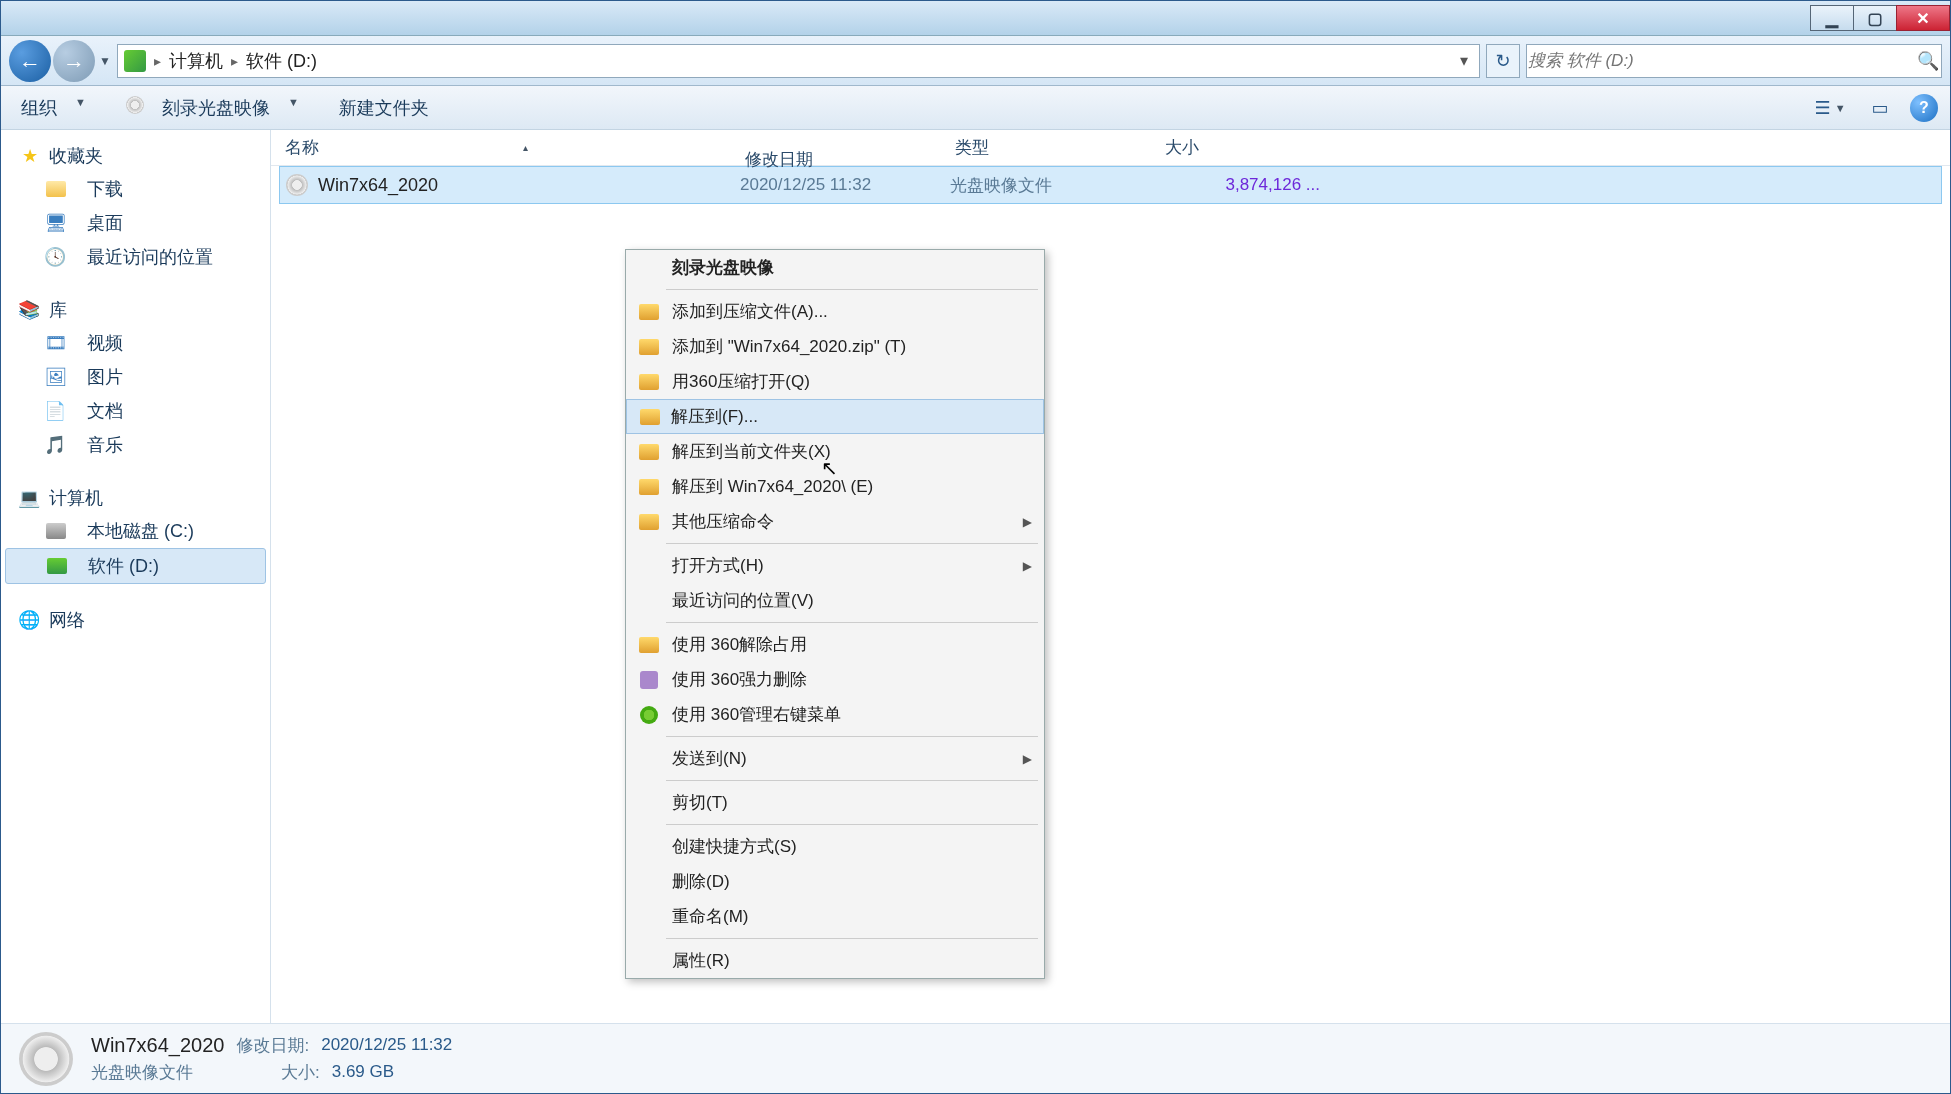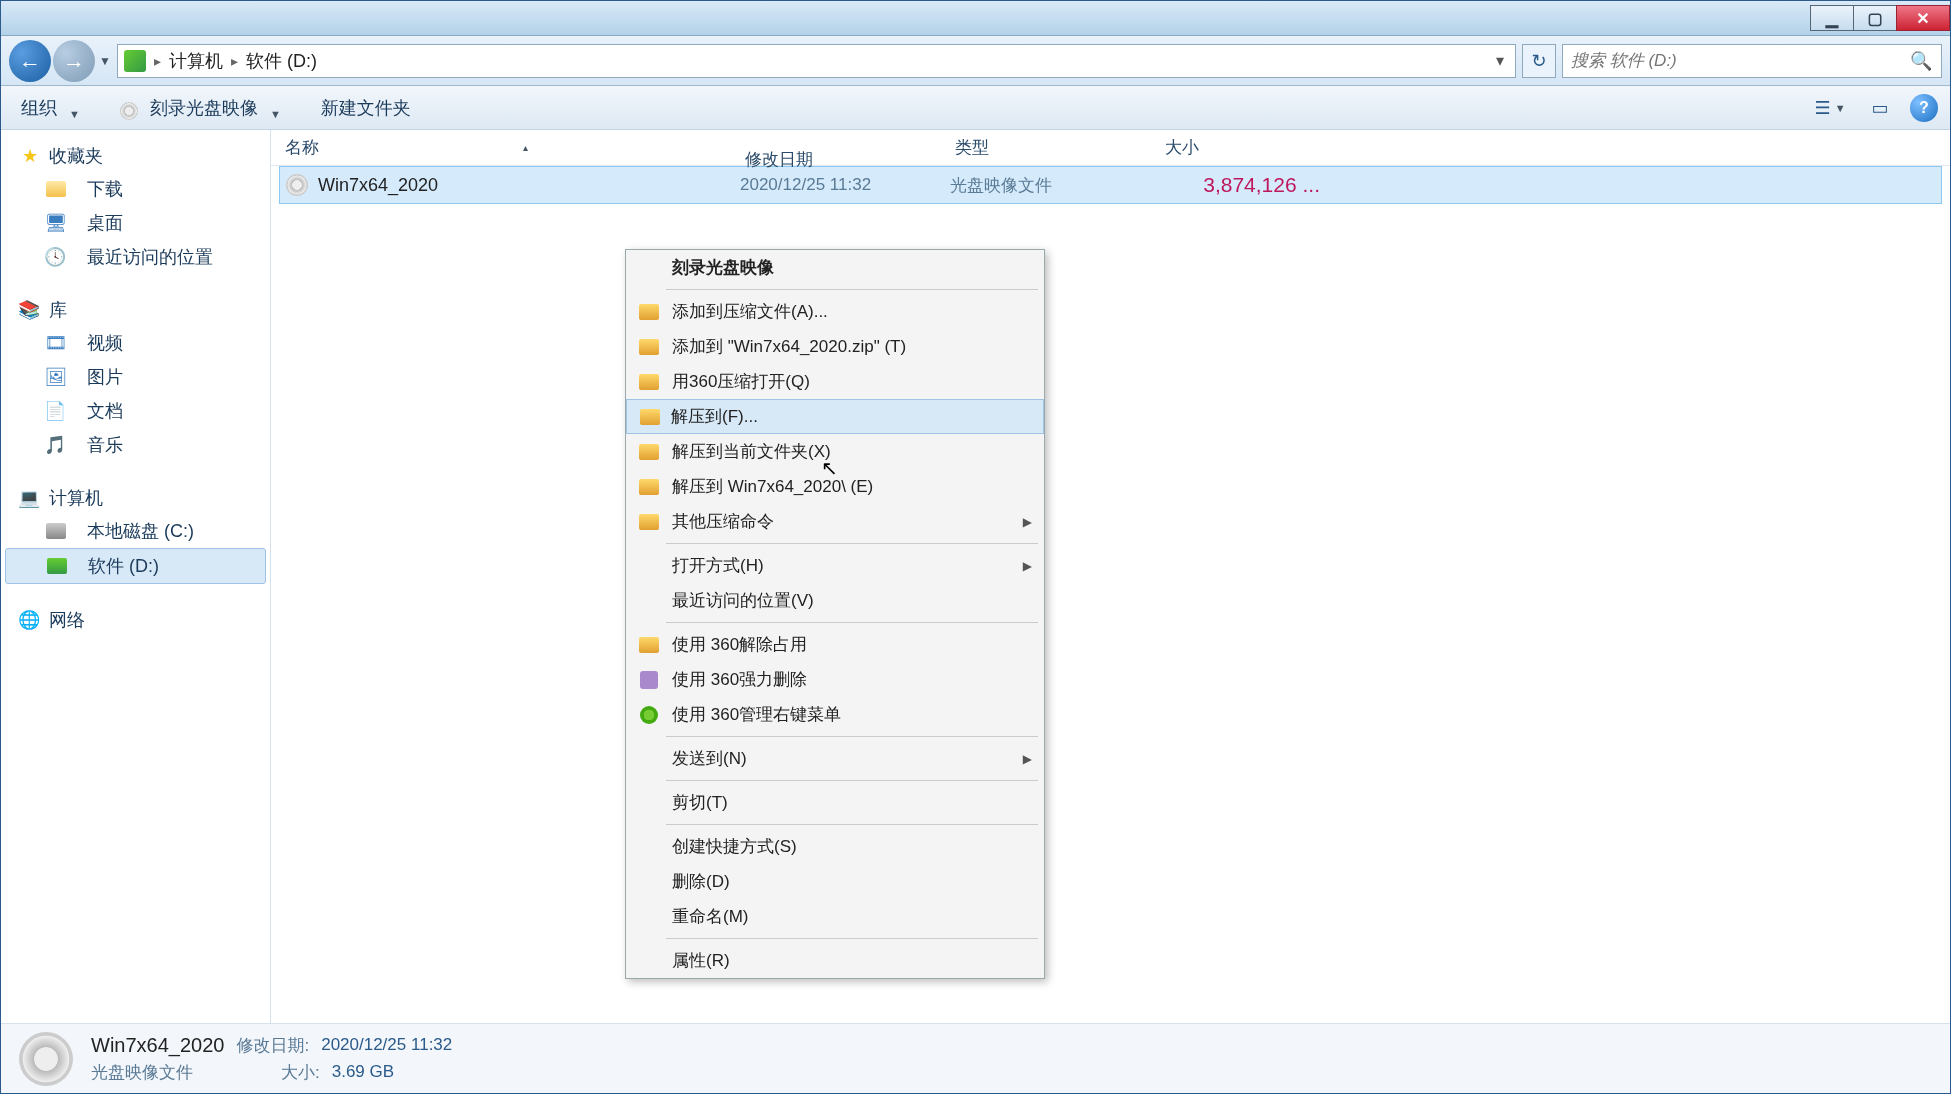--- a/index.html
+++ b/index.html
@@ -19,26 +19,26 @@
     .nav-arrows { display: flex; gap: 2px; align-items: center; }
     .nav-arrow { width: 42px; height: 42px; border-radius: 50%; background: radial-gradient(circle at 30% 30%, #5a9de0, #1b5fa3); display: flex; align-items: center; justify-content: center; color: #fff; font-size: 22px; cursor: pointer; }
     .nav-arrow.fwd { background: radial-gradient(circle at 30% 30%, #b7cde2, #7e9bb5); }
     .nav-drop { color: #456; font-size: 12px; margin-left: 2px; }
     .address-bar { flex: 1; height: 34px; background: #fff; border: 1px solid #90a8bc; display: flex; align-items: center; padding: 0 6px; gap: 8px; }
     .addr-icon { width: 22px; height: 22px; background: linear-gradient(135deg, #6c3, #394); border-radius: 3px; display: inline-block; }
     .addr-sep { color: #666; font-size: 14px; }
     .addr-seg { color: #222; font-size: 18px; cursor: pointer; }
     .addr-dd { width: 18px; text-align: center; color: #555; }
     .refresh-btn { width: 34px; height: 34px; border: 1px solid #90a8bc; background: #eaf3fb; display: flex; align-items: center; justify-content: center; color: #2a5a8a; font-size: 18px; cursor: pointer; }
-    .search-bar { width: 380px; height: 34px; background: #fff; border: 1px solid #90a8bc; display: flex; align-items: center; padding: 0 8px; }
+    .search-bar { width: 416px; height: 34px; background: #fff; border: 1px solid #90a8bc; display: flex; align-items: center; padding: 0 1px; }
     .search-bar input { border: none; outline: none; flex: 1; font-size: 17px; font-style: italic; color: #777; background: transparent; }
     .search-bar .sicon { color: #2a5a8a; font-size: 18px; }
 
     .tool-bar { height: 44px; background: linear-gradient(to bottom, #f2f6fb, #dde9f4); border-bottom: 1px solid #c3d4e2; display: flex; align-items: center; padding: 0 12px; gap: 24px; }
-    .tool-item { display: flex; align-items: flex-end; gap: 12px; font-size: 18px; color: #1a3a5a; cursor: pointer; padding: 4px 8px; }
+    .tool-item { display: flex; align-items: flex-start; gap: 18px; font-size: 18px; color: #1a3a5a; cursor: pointer; padding: 4px 8px; }
     .tool-dd { font-size: 11px; color: #456; }
     .tool-right { margin-left: auto; display: flex; gap: 10px; align-items: center; }
     .view-btn { width: 40px; height: 30px; border: 1px solid transparent; display: flex; align-items: center; justify-content: center; color: #2a5a8a; cursor: pointer; font-size: 18px; }
     .help-btn { width: 28px; height: 28px; border-radius: 50%; background: radial-gradient(circle at 30% 30%, #7ec0ff, #1b6fc3); color: #fff; display: flex; align-items: center; justify-content: center; font-weight: bold; cursor: pointer; }
 
     .content { display: flex; height: calc(100% - 35px - 50px - 44px - 70px); }
     .sidebar { width: 270px; border-right: 1px solid #d5e1ec; padding: 10px 4px; overflow: auto; }
     .side-group { margin-bottom: 20px; }
     .side-head { display: flex; align-items: center; gap: 8px; padding: 4px 14px; font-size: 18px; color: #1a3a5a; cursor: pointer; }
     .side-item { display: flex; align-items: center; gap: 20px; padding: 5px 14px 5px 40px; font-size: 18px; color: #1a3a5a; cursor: pointer; }
@@ -63,21 +63,21 @@
     .col-name { width: 460px; }
     .col-date { width: 210px; margin-top: 24px; }
     .col-type { width: 210px; }
     .col-size { width: 160px; }
     .sort-ind { font-size: 10px; color: #456; }
     .file-row { height: 38px; display: flex; align-items: center; padding-left: 14px; cursor: pointer; }
     .file-row.selected { background: #d5ebfb; border: 1px solid #8cc8f0; margin: 0 8px; padding-left: 6px; }
     .cell-name { width: 454px; display: flex; align-items: center; gap: 10px; font-size: 18px; color: #222; }
     .cell-date { width: 210px; font-size: 17px; color: #5a7a95; }
     .cell-type { width: 210px; font-size: 17px; color: #5a7a95; }
-    .cell-size { width: 160px; font-size: 21px; color: #be185d; text-align: right; }
+    .cell-size { width: 160px; font-size: 17px; color: #6d28d9; text-align: right; }
     .disk-ic { width: 22px; height: 22px; border-radius: 50%; background: radial-gradient(circle, #eee 30%, #bbb 32%, #eee 60%, #ccc 62%); display: inline-block; }
 
     .context-menu { position: absolute; left: 624px; top: 248px; width: 420px; background: #f4f4f4; border: 1px solid #9aa; box-shadow: 3px 3px 8px rgba(0,0,0,.25); z-index: 100; }
     .ctx-item { height: 35px; display: flex; align-items: center; padding: 0 12px 0 46px; font-size: 17px; color: #222; cursor: pointer; position: relative; }
     .ctx-item.bold { font-weight: bold; }
     .ctx-item:hover, .ctx-item.hov { background: #d7e8f7; border: 1px solid #9ec3e4; padding-left: 44px; }
     .ctx-item .arrow { margin-left: auto; color: #555; font-size: 12px; }
     .ctx-item .cic { position: absolute; left: 12px; width: 22px; height: 22px; display: flex; align-items: center; justify-content: center; }
     .ctx-sep { height: 1px; background: #ccc; margin: 4px 6px 4px 40px; }
     .cic-zip { width: 20px; height: 16px; background: linear-gradient(to bottom, #ffd96b, #e0a030); border-radius: 2px; display: inline-block; }

